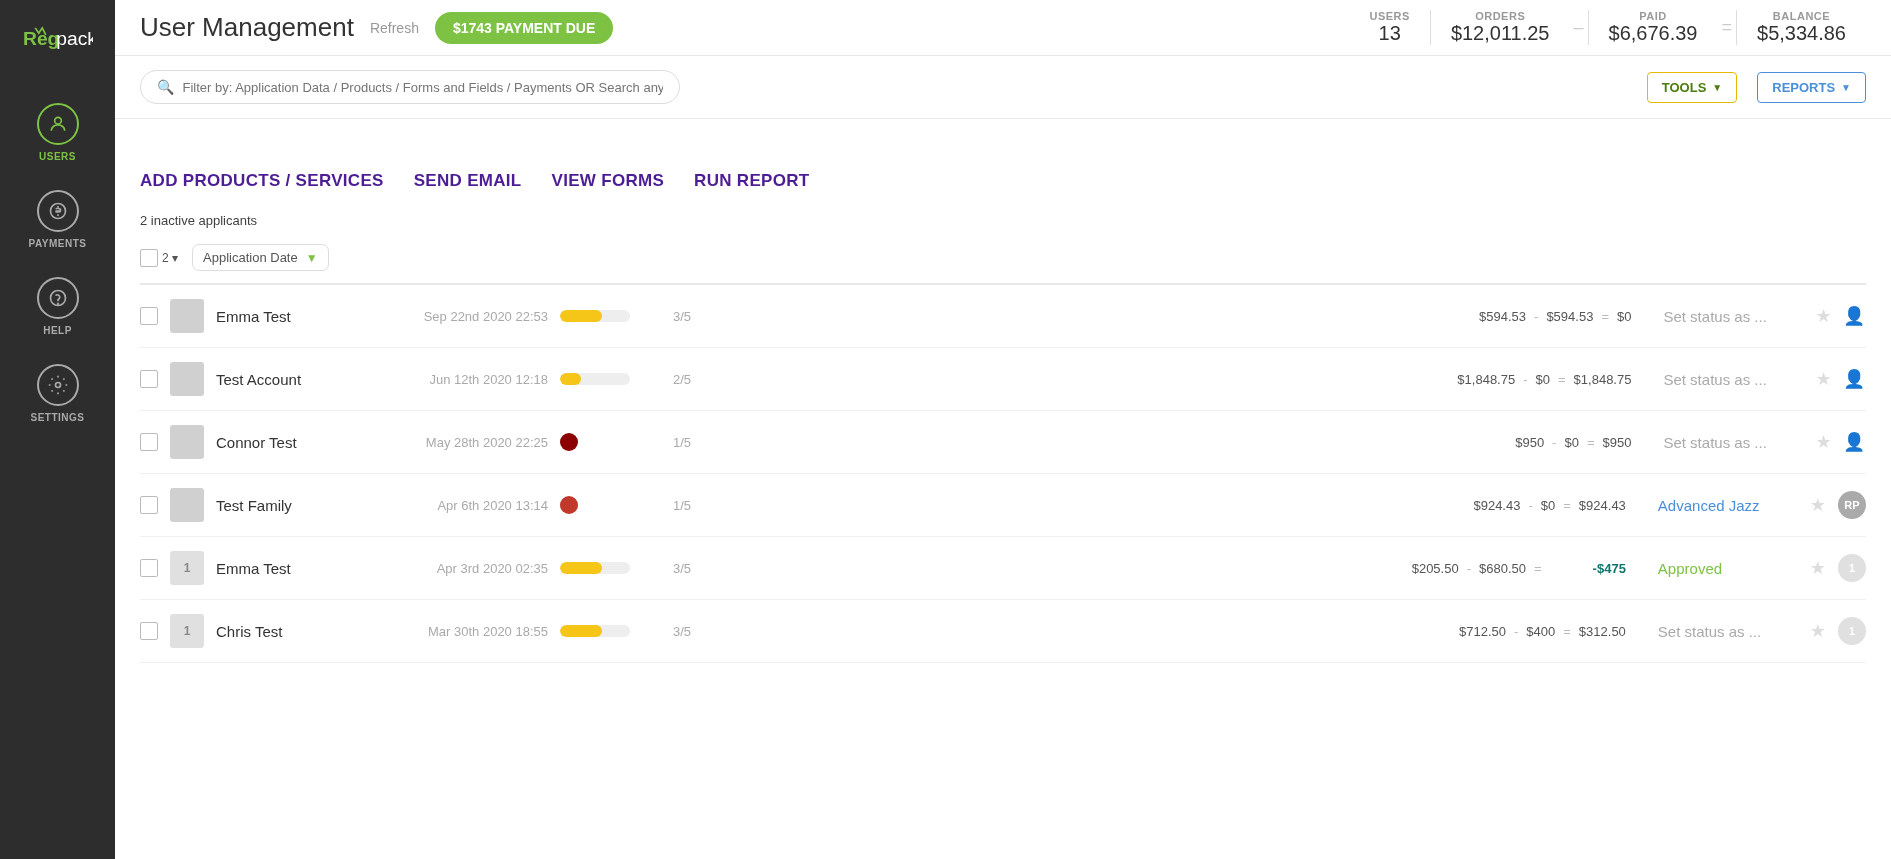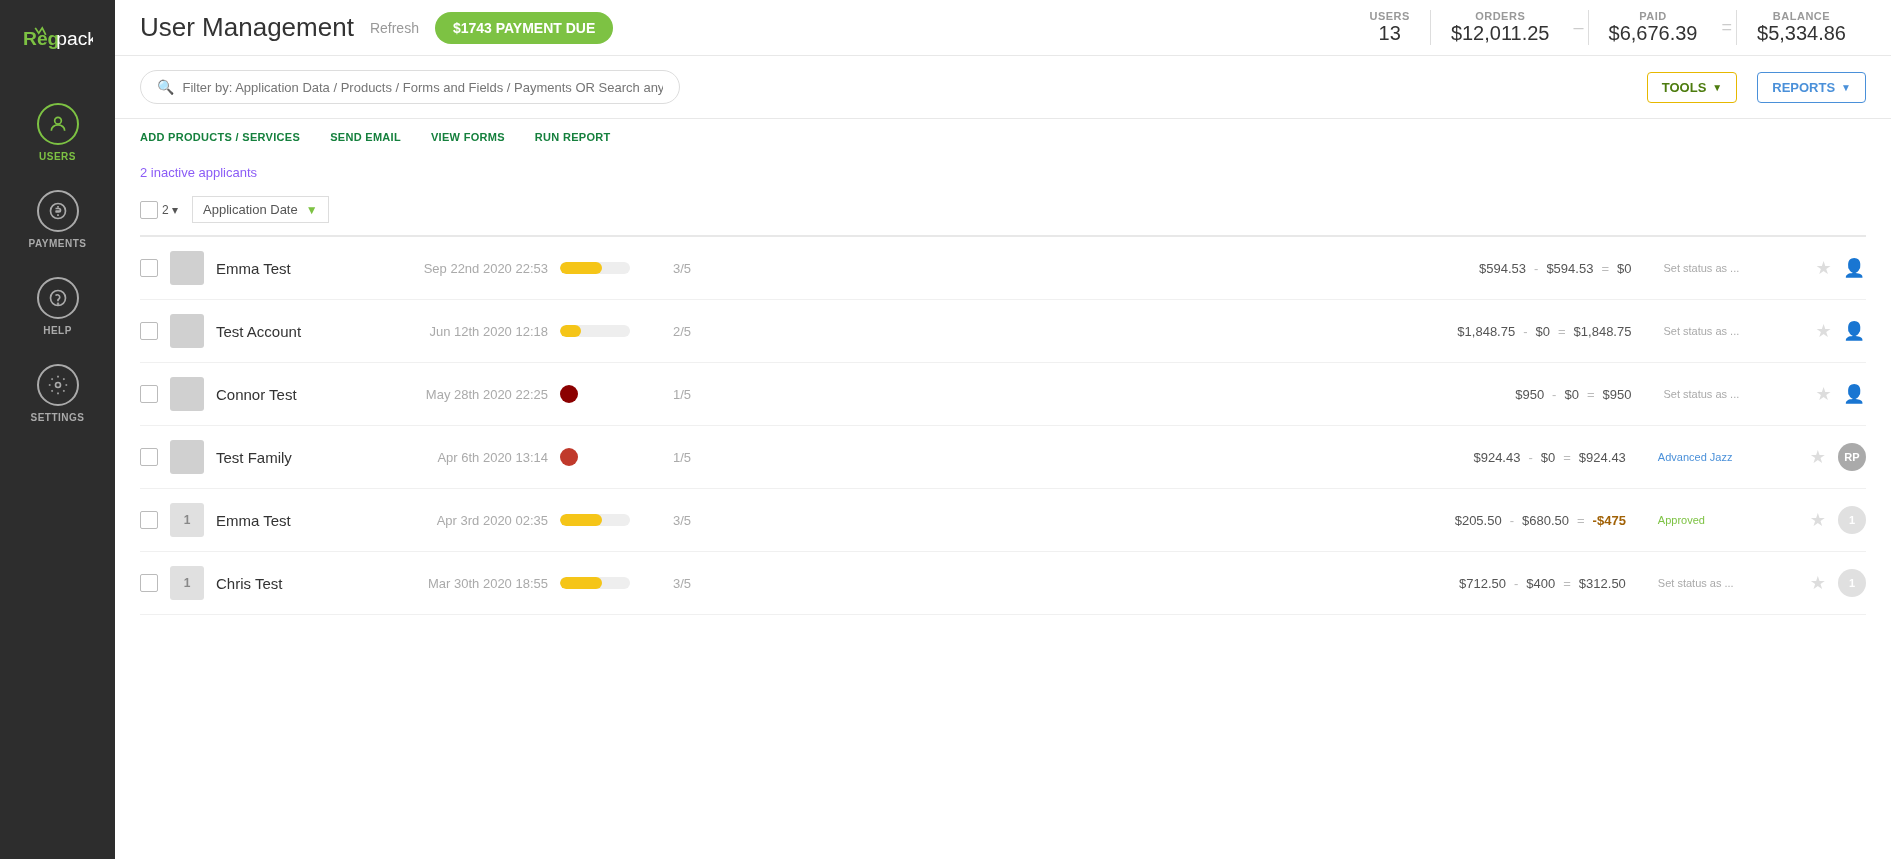--- a/index.html
+++ b/index.html
@@ -144,37 +144,38 @@
     .dropdown-arrow { font-size: 10px; }
 
     
     .action-bar {
       display: flex;
       align-items: center;
       padding: 12px 25px;
       gap: 30px;
     }
     .action-link {
-      font-size: 11px;
+      font-size: 17px;
       font-weight: 600;
-      color: #15803d;
+      color: #4c1d95;
       cursor: pointer;
       text-transform: uppercase;
       letter-spacing: 0.3px;
+      margin-top: 40px;
     }
 
     
     .table-area {
       flex: 1;
       overflow-y: auto;
       padding: 0 25px;
     }
     .inactive-notice {
       font-size: 13px;
-      color: #8b5cf6;
+      color: #404040;
       padding: 10px 0 8px 0;
     }
 
     
     .filter-bar {
       display: flex;
       align-items: center;
       gap: 10px;
       padding: 8px 0 12px 0;
       border-bottom: 2px solid #e8e8e8;
@@ -196,21 +197,21 @@
       border: none;
       cursor: pointer;
       font-size: 12px;
       color: #555;
       padding: 0 4px;
     }
     .sort-selector {
       display: flex;
       align-items: center;
       border: 1px solid #ddd;
-      border-radius: 0;
+      border-radius: 7px;
       padding: 5px 10px;
       font-size: 13px;
       color: #555;
       cursor: pointer;
       background: #fff;
       gap: 8px;
     }
     .sort-arrow { color: #7dc243; font-size: 12px; }
 
     
@@ -271,24 +272,24 @@
       flex: 1;
       display: flex;
       align-items: center;
       gap: 8px;
       font-size: 13px;
       color: #555;
       justify-content: flex-end;
     }
     .row-financials .separator { color: #bbb; }
     .row-financials .equals { color: #bbb; }
-    .negative { color: #a16207; font-weight: 600; }
+    .negative { color: #0f766e; font-weight: 600; margin-left: 43px; }
     .row-status {
       flex: 0 0 160px;
-      font-size: 11px;
+      font-size: 15px;
       color: #aaa;
       text-align: left;
       padding-left: 20px;
     }
     .row-status.advanced-jazz { color: #4a90d9; }
     .row-status.approved { color: #7dc243; }
     .row-actions {
       display: flex;
       align-items: center;
       gap: 12px;

